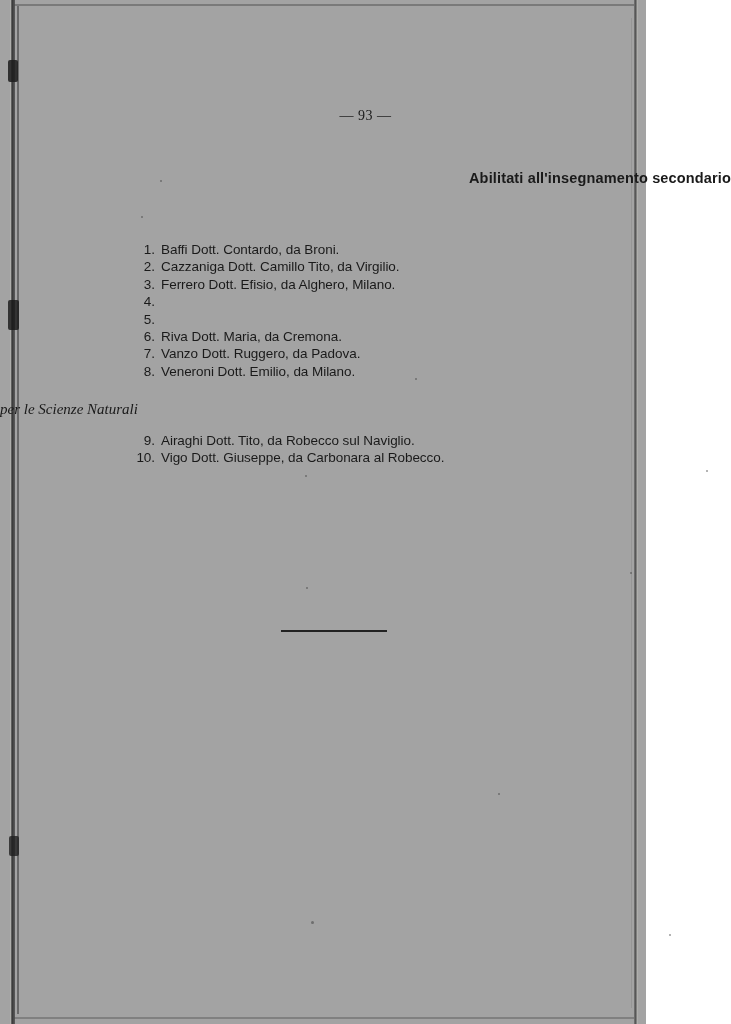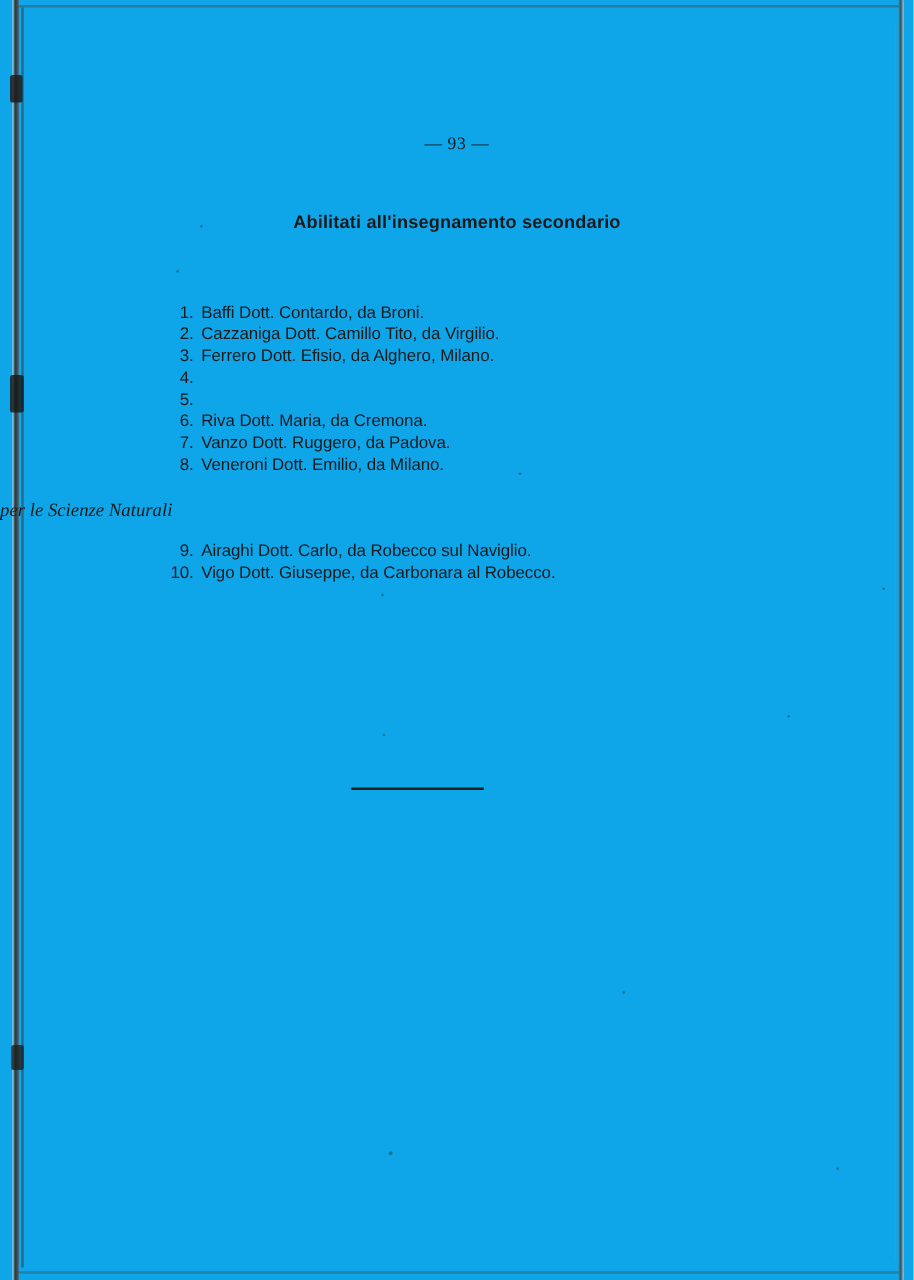--- a/index.html
+++ b/index.html
@@ -10,23 +10,23 @@
   body {
     width: 731px;
     height: 1024px;
     font-family: "Liberation Serif", serif;
     color: #1a1a1a;
     overflow: hidden;
   }
 
   .page {
     position: relative;
-    width: 731px;
-    height: 1024px;
-    background: #0ea5e9;
+    width: 646px;
+    height: 1024px;
+    background: #a3a3a3;
   }
 
   
   .scan-edge-left {
     position: absolute;
     left: 10px;
     top: 0;
     width: 5px;
     height: 1024px;
     background: linear-gradient(to right, #dcdcd8 0%, #2b2b2b 40%, #555 100%);
@@ -132,21 +132,21 @@
     font-size: 14px;
     letter-spacing: 0.5px;
     font-family: "Liberation Serif", serif;
   }
 
   .section-title {
     position: absolute;
     top: 170px;
     left: 0;
     width: 731px;
-    text-align: center;
+    text-align: right;
     font-weight: bold;
     font-size: 14.5px;
     letter-spacing: 0.15px;
     font-family: "Liberation Sans", sans-serif;
   }
 
   .subhead-1 {
     position: absolute;
     top: 211px;
     left: 0;
@@ -270,21 +270,21 @@
         <span class="num">8.</span>
         <span class="txt">Veneroni Dott. Emilio, da Milano.</span>
       </div>
     </div>
 
     <div class="subhead-2">per le Scienze Naturali</div>
 
     <div class="list-b">
       <div class="entry">
         <span class="num">9.</span>
-        <span class="txt">Airaghi Dott. Carlo, da Robecco sul Naviglio.</span>
+        <span class="txt">Airaghi Dott. Tito, da Robecco sul Naviglio.</span>
       </div>
       <div class="entry">
         <span class="num">10.</span>
         <span class="txt">Vigo Dott. Giuseppe, da Carbonara al Robecco.</span>
       </div>
     </div>
 
     <div class="rule"></div>
 
   </div>

